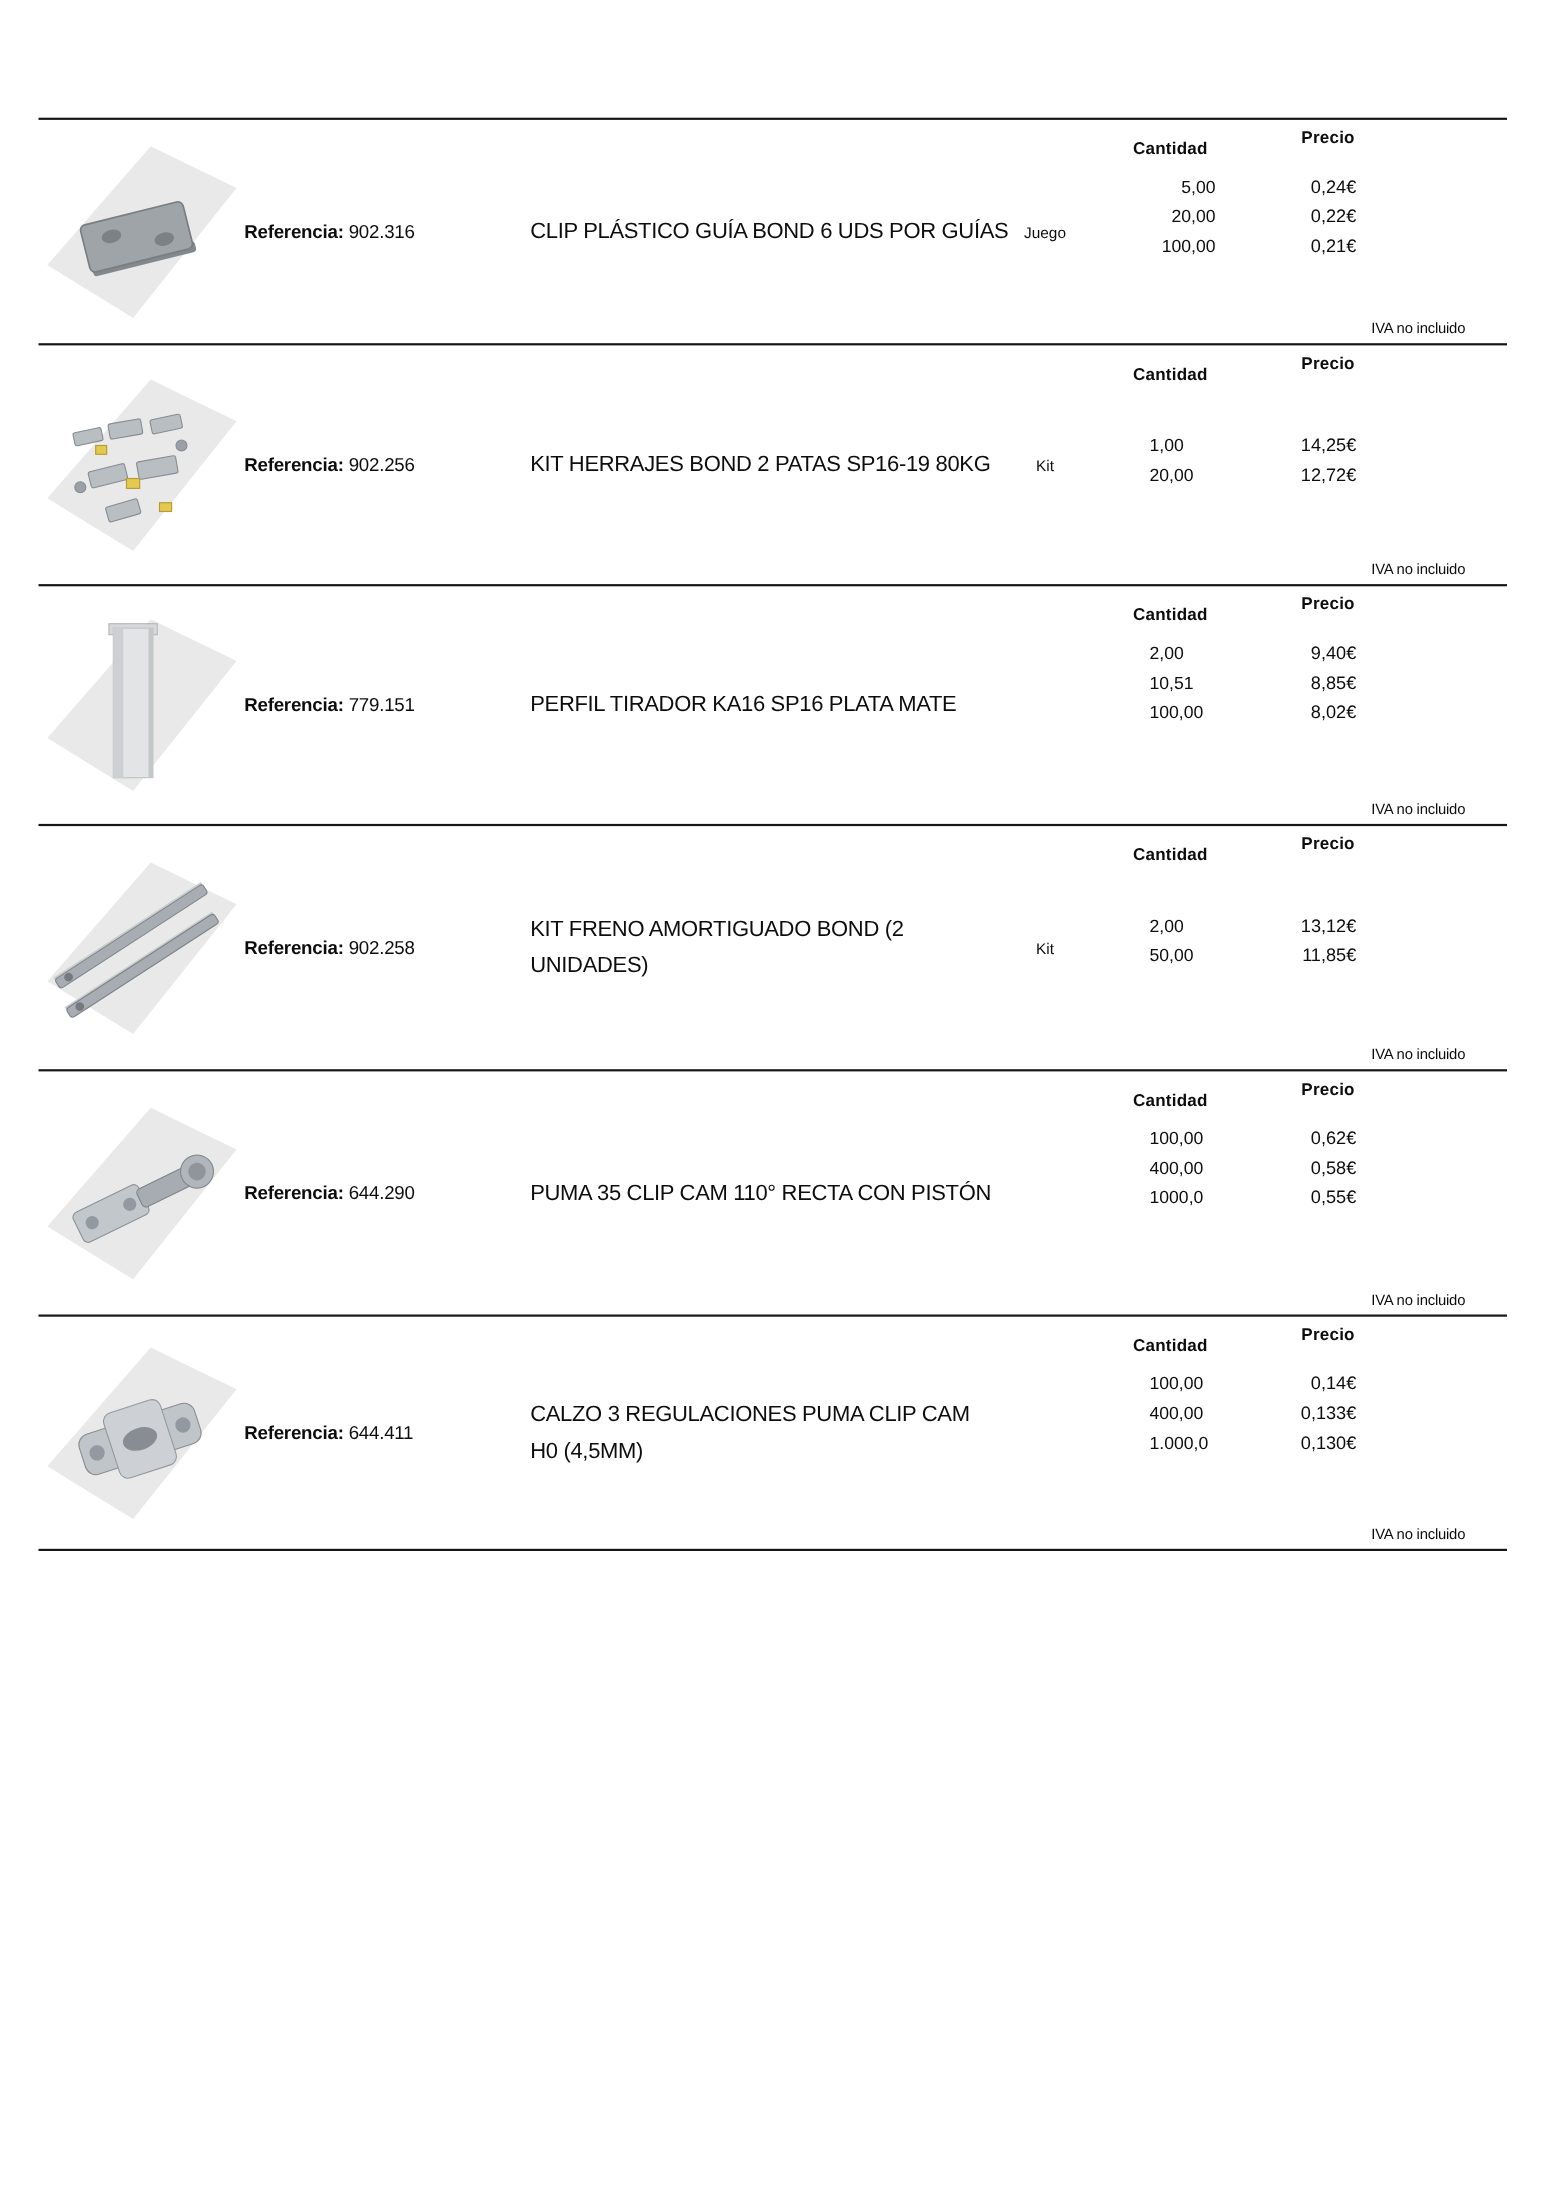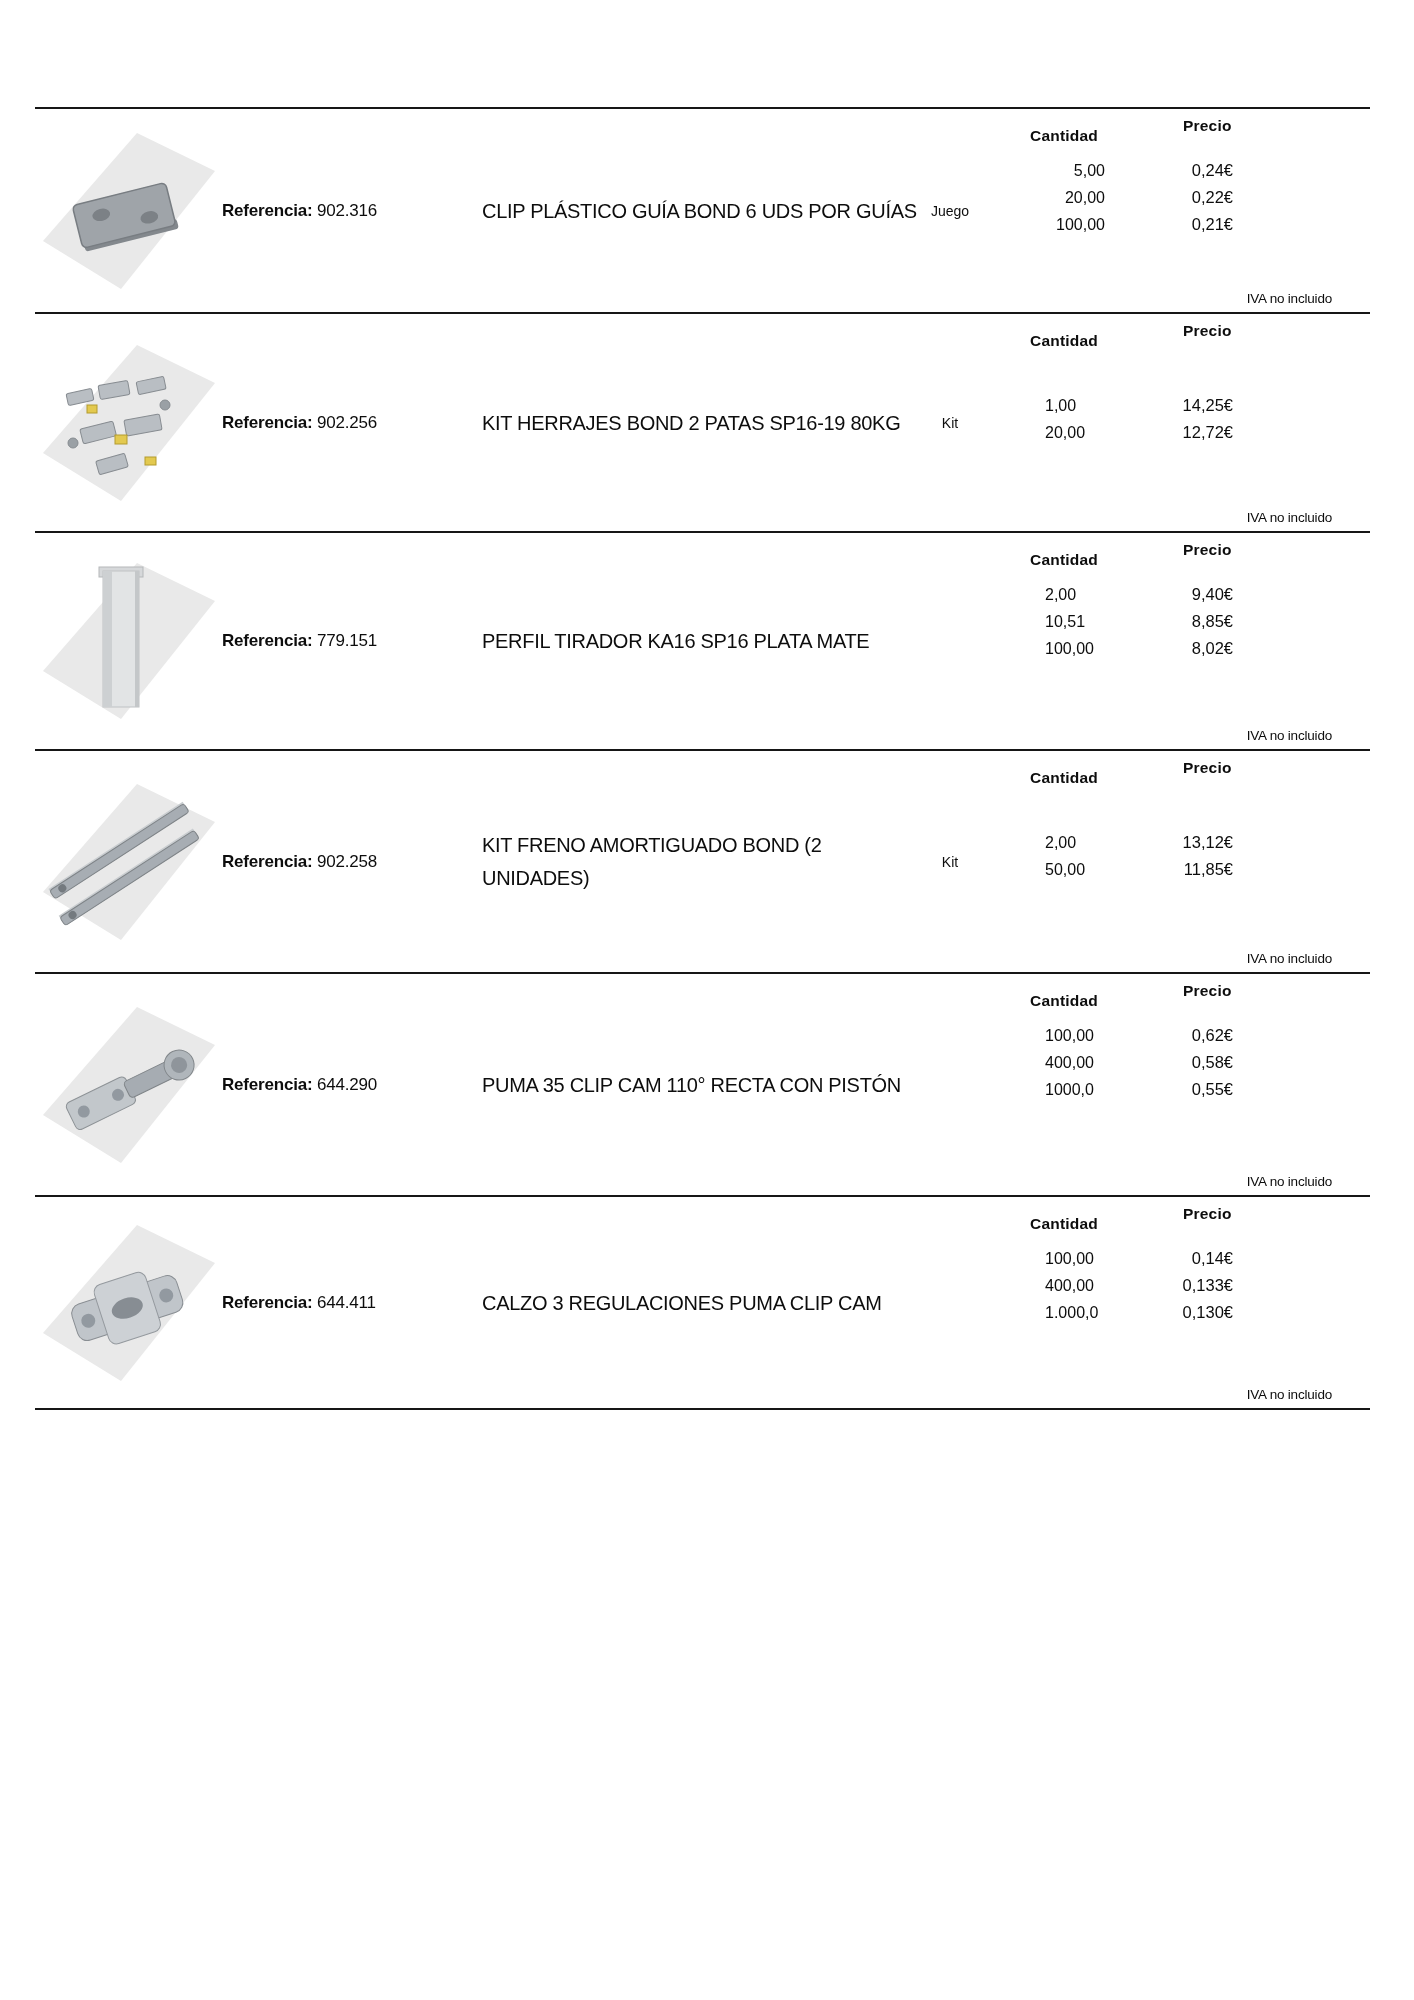--- a/index.html
+++ b/index.html
@@ -238,20 +238,21 @@
               <circle cx="130" cy="89" r="7" fill="#9299a0"></circle>
             </g>
           </svg>
         </div>
     <div class="ref">
       <span class="lbl">Referencia:</span>
       <span> 644.411</span>
     </div>
     <div class="desc">
           <div>CALZO 3 REGULACIONES PUMA CLIP CAM</div>
+          <div>H0 (4,5MM)</div>
         </div>
     <div class="unit"></div>
     <div class="h-cant">Cantidad</div>
     <div class="h-prec">Precio</div>
     <div class="qty-col r3" style="text-align: left;">
           <div>100,00</div>
           <div>400,00</div>
           <div>1.000,0</div>
         </div>
     <div class="price-col r3">

